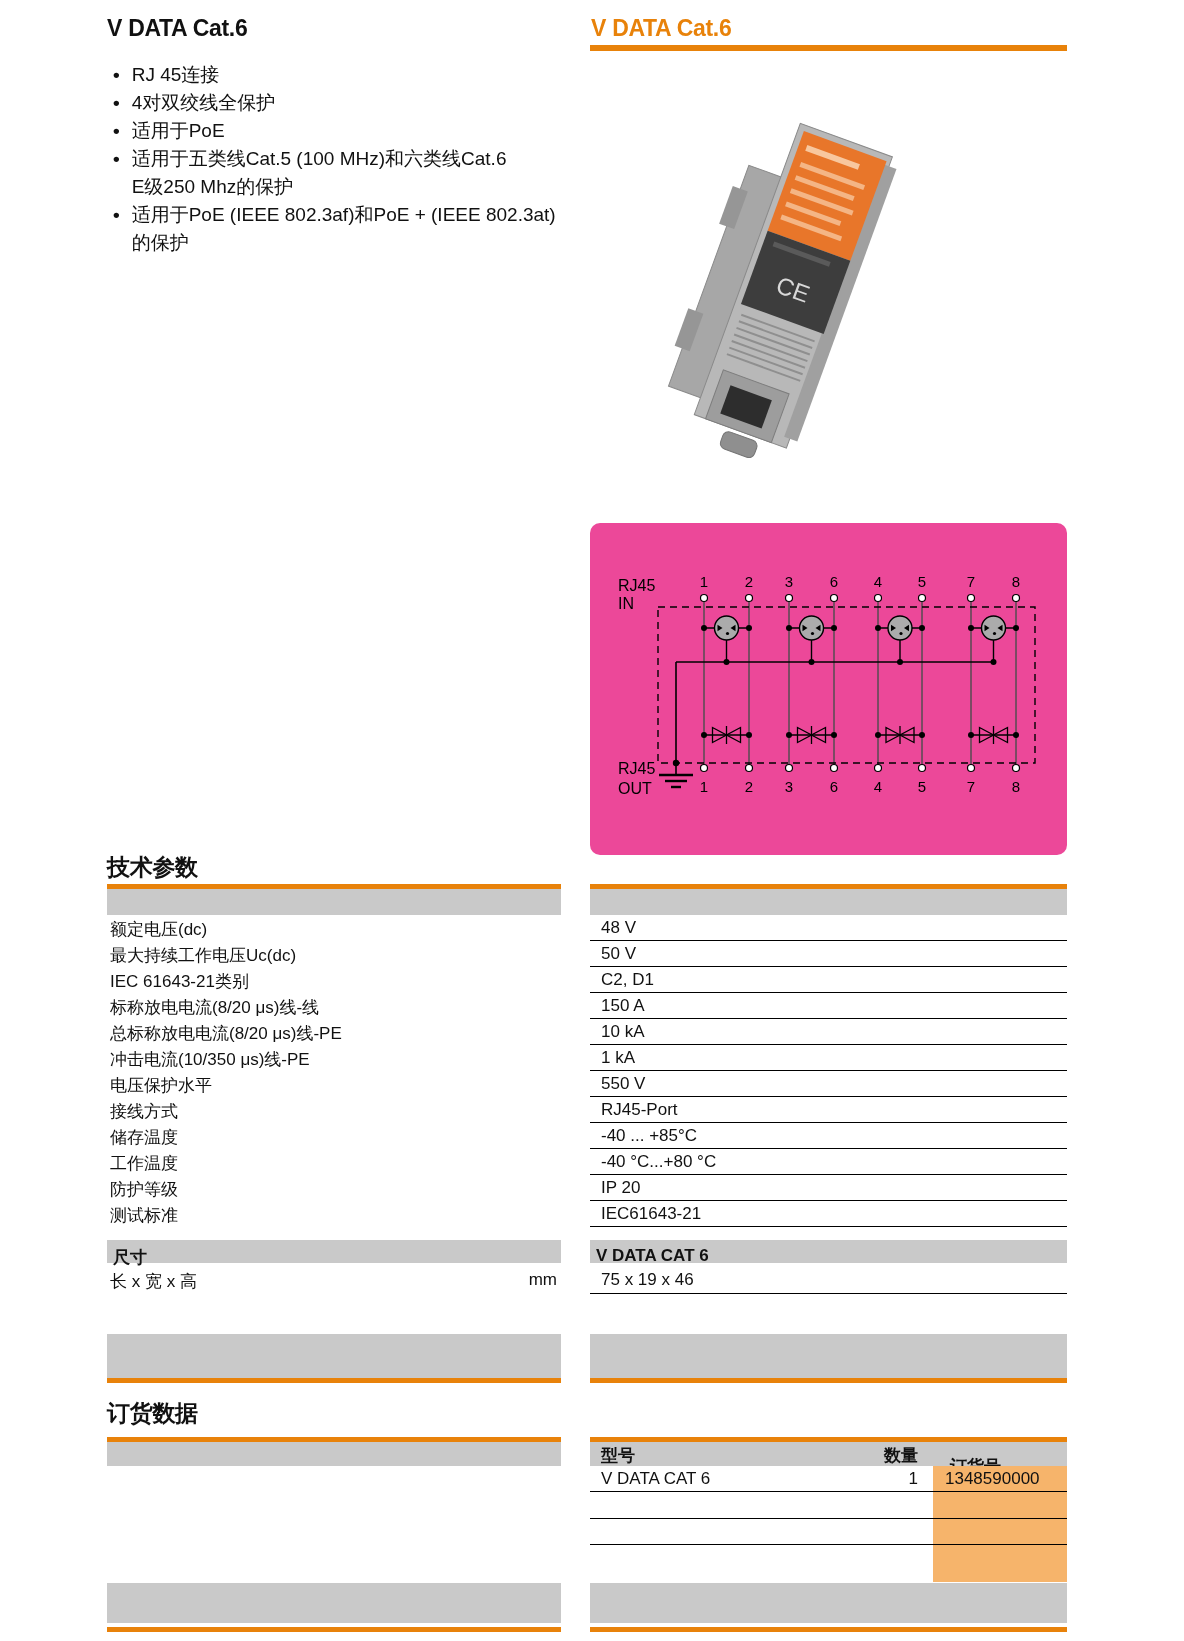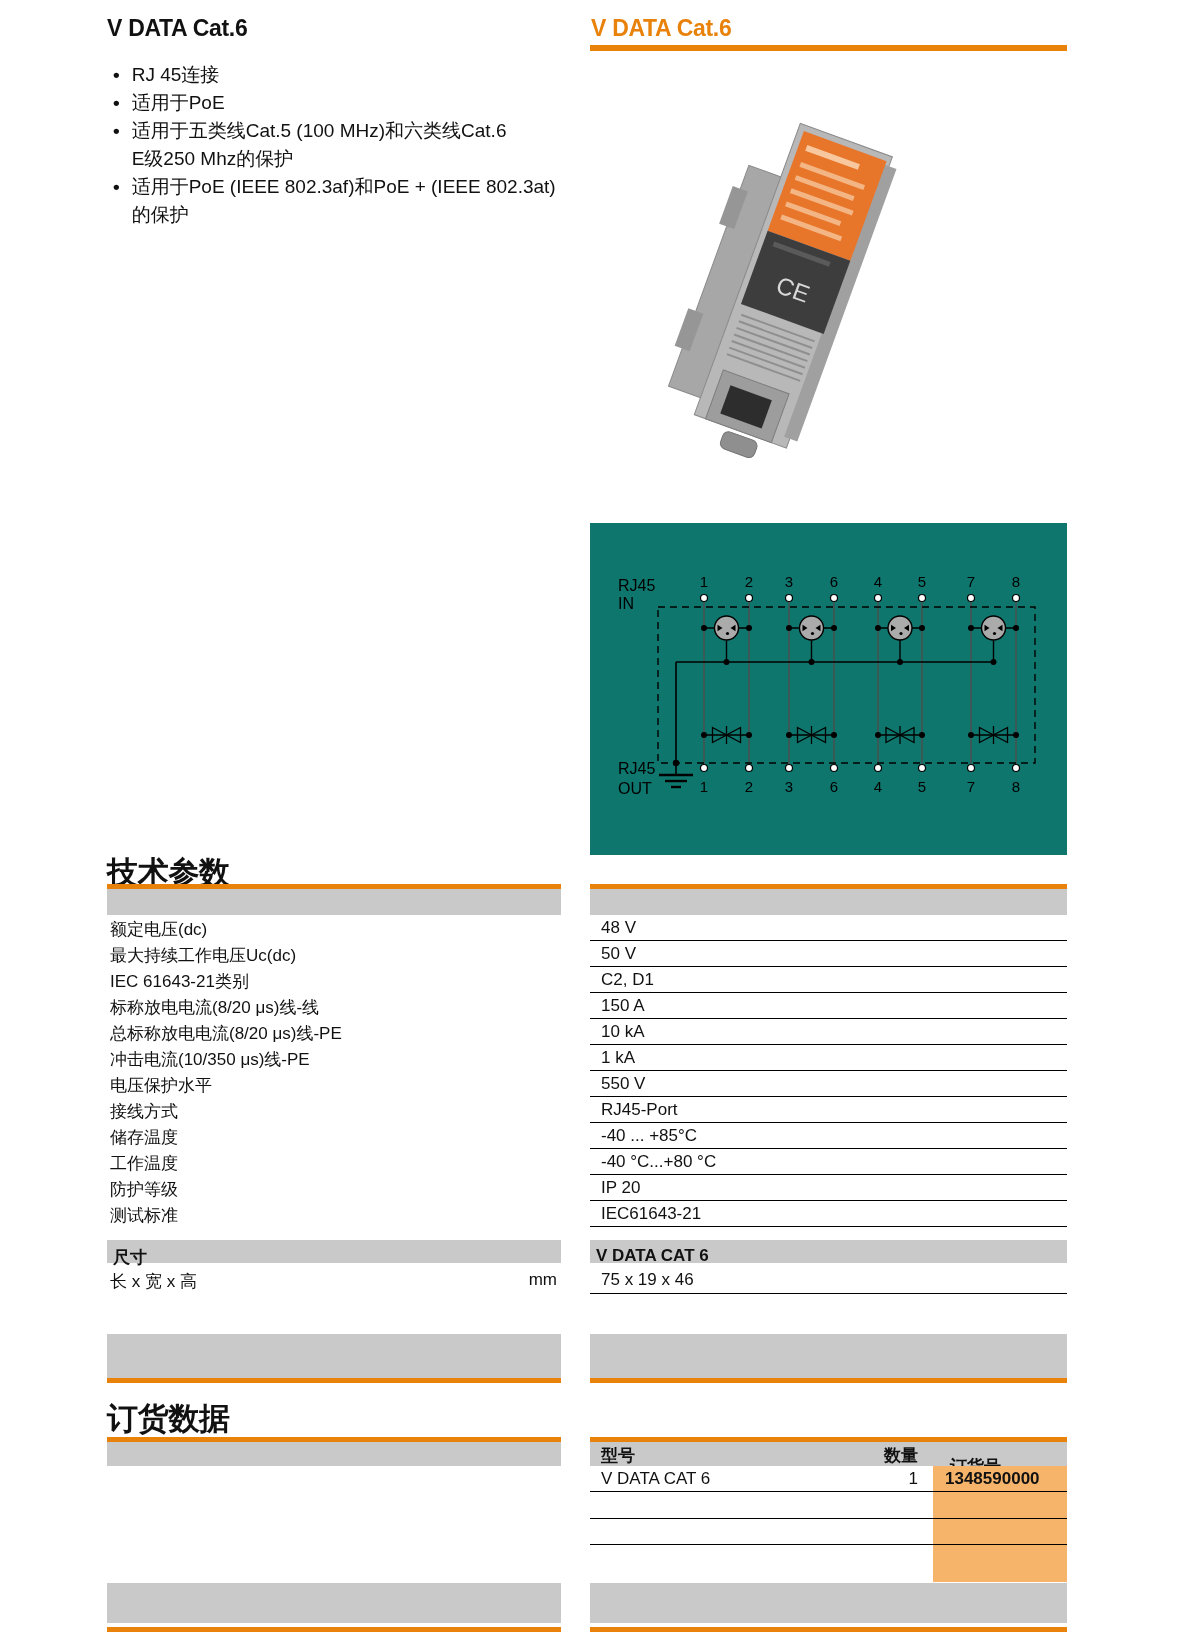--- a/index.html
+++ b/index.html
@@ -4,21 +4,21 @@
 <style>
   * { margin:0; padding:0; box-sizing:border-box; }
   html,body { background:#ffffff; }
   body { font-family:"Liberation Sans", sans-serif; color:#111; }
   .page { position:relative; width:1156px; height:1641px; background:#fff; overflow:hidden; }
   .abs { position:absolute; }
 
   
   .h-main { font-size:23px; font-weight:bold; letter-spacing:-0.3px; }
   .h-orange { color:var(--orange); }
-  .h-section { font-size:31px; font-weight:bold; letter-spacing:-0.3px; }
+  .h-section { font-size:23px; font-weight:bold; letter-spacing:-0.3px; }
 
   .orange-bar { background:var(--orange); }
   .gray-band { background:var(--band);padding-left:8px; }
 
   
   .features { list-style:none; font-size:19px; line-height:28px; }
   .features li { display:flex; }
   .features li::before { content:"\2022"; margin:0 12px 0 6px; font-weight:bold; }
 
   
@@ -33,36 +33,39 @@
   
   .ord-head { position:relative; font-size:17px; font-weight:bold; }
   .ord-head .c1 { position:absolute; left:11px; top:2px; }
   .ord-head .c2 { position:absolute; left:240px; width:88px; top:2px; text-align:right; }
   .ord-head .c3 { position:absolute; left:360px; top:13px; }
   .ord-row { position:relative; font-size:17px; }
   .ord-row.lined { border-bottom:1px solid #000; }
   .ord-cell-orange { position:absolute; right:0; top:0; bottom:0; width:134px; background:var(--lorange); }
   .ord-row .c1 { position:absolute; left:11px; top:3px; }
   .ord-row .c2 { position:absolute; left:240px; width:88px; top:3px; text-align:right; }
-  .ord-row .c3 { position:absolute; left:355px; top:3px; font-weight:bold; }
+  .ord-row .c3 { position:absolute; left:355px; top:3px; font-weight:normal; }
 
   svg text { font-family:"Liberation Sans", sans-serif; }
 </style>
 </head>
 <body>
 
 <div class="page">
 
   <div class="abs h-main" style="left:107px; top:15px;">V DATA Cat.6</div>
   <div class="abs h-main h-orange" style="left:591px; top:15px;">V DATA Cat.6</div>
   <div class="abs orange-bar" style="left:590px; top:45px; width:477px; height:6px;"></div>
 
   <ul class="abs features" style="left:107px; top:61px; width:462px;">
     <li>
         <span>RJ 45连接</span>
+      </li>
+    <li>
+        <span>4对双绞线全保护</span>
       </li>
     <li>
         <span>适用于PoE</span>
       </li>
     <li>
         <span><span>适用于五类线Cat.5 (100 MHz)和六类线Cat.6</span><br><span>E级250 Mhz的保护</span></span>
       </li>
     <li>
         <span><span>适用于PoE (IEEE 802.3af)和PoE + (IEEE 802.3at)</span><br><span>的保护</span></span>
       </li>
@@ -101,21 +104,21 @@
           <line x1="122" y1="280" x2="200" y2="280"></line>
         </g>
 
         <rect x="124" y="296" width="70" height="52" fill="#9d9d9d" stroke="#7d7d7d"></rect>
         <rect x="136" y="308" width="44" height="30" fill="#2d2d2d"></rect>
         <rect x="146" y="352" width="36" height="18" rx="6" fill="#8f8f8f" stroke="#747474"></rect>
       </g>
     </svg>
   </div>
 
-  <div class="abs" style="left:590px; top:523px; width:477px; height:332px; background:#0f766e;">
+  <div class="abs" style="left:590px; top:523px; width:477px; height:332px; background:#ec4899;border-radius:10px;">
     <svg width="477" height="332" viewBox="0 0 477 332">
 
       <text x="28" y="68" font-size="16">RJ45</text>
       <text x="28" y="86" font-size="16">IN</text>
       <text x="28" y="251" font-size="16">RJ45</text>
       <text x="28" y="271" font-size="16">OUT</text>
 
       <g font-size="15" text-anchor="middle">
         <text x="114" y="64">1</text>
           <text x="159" y="64">2</text>

